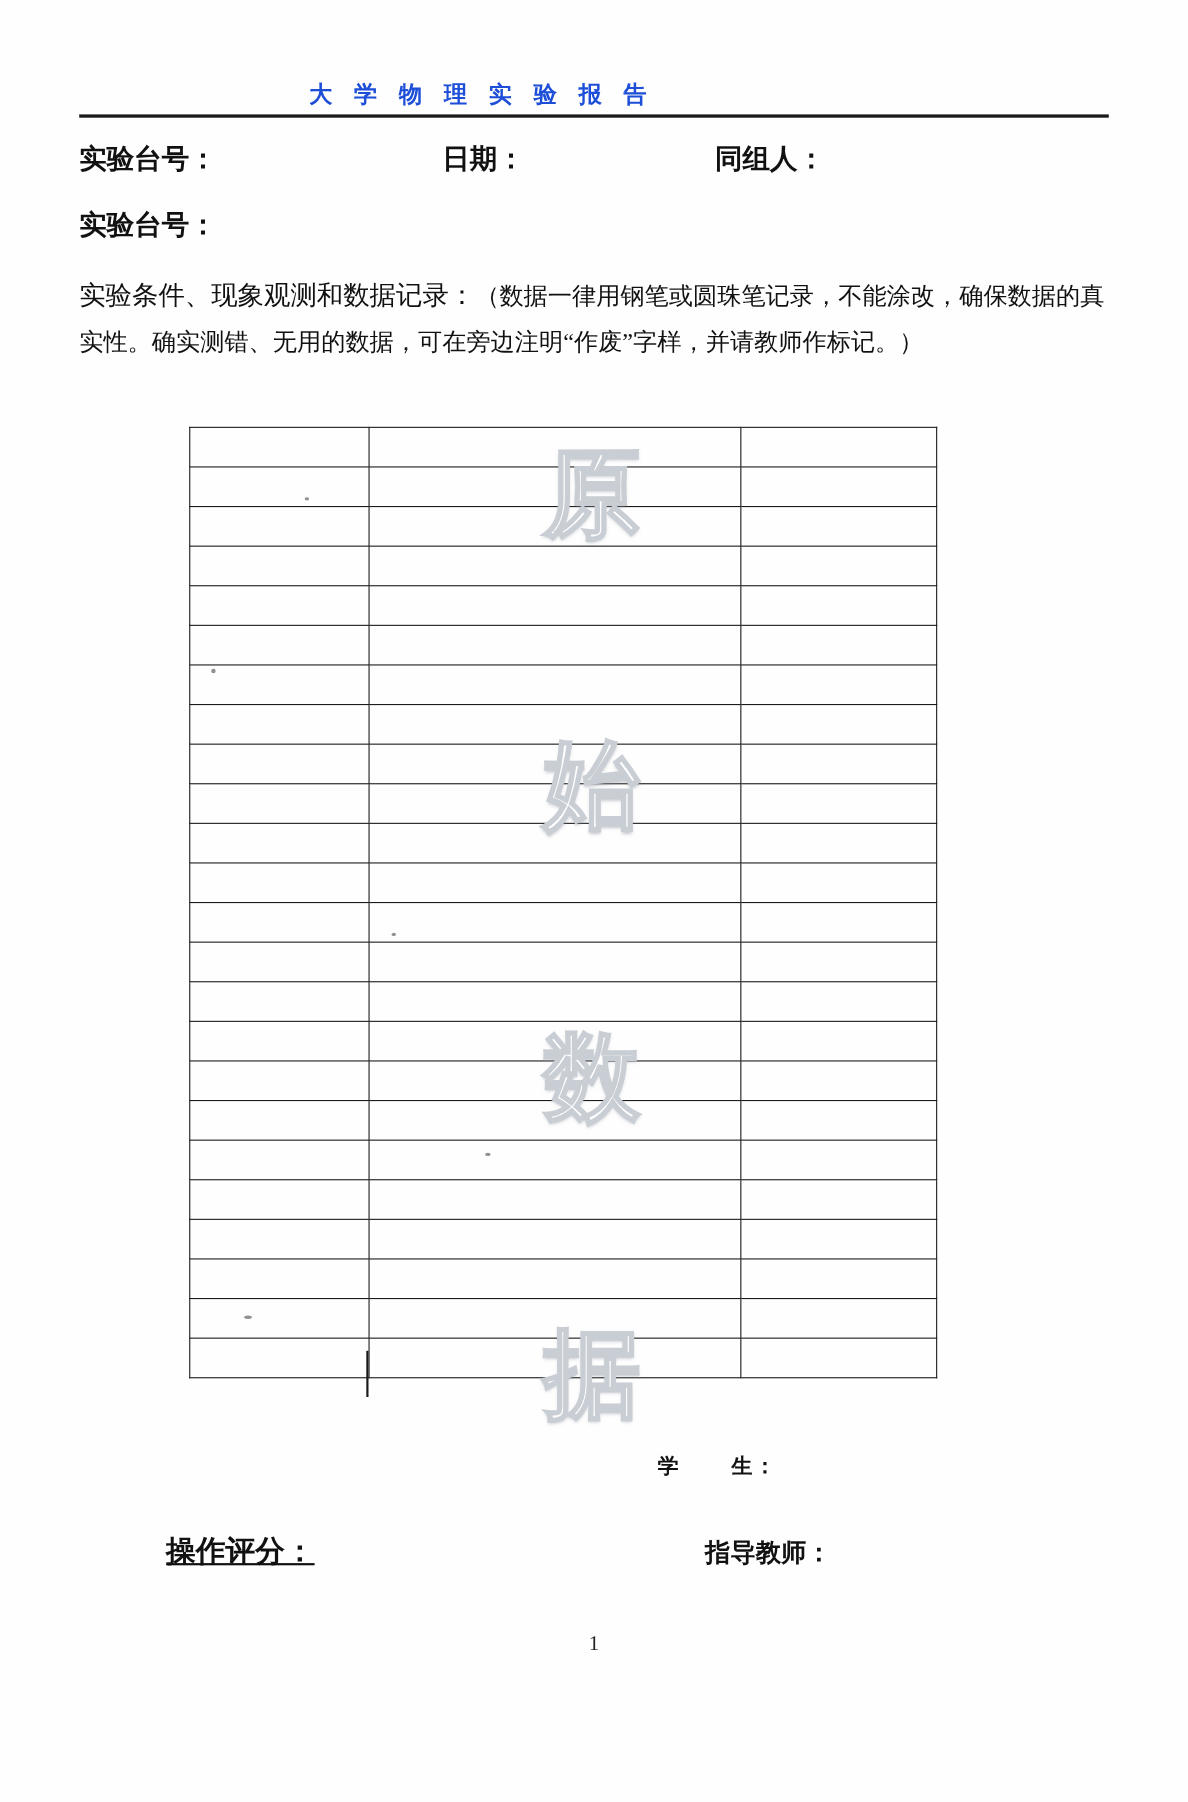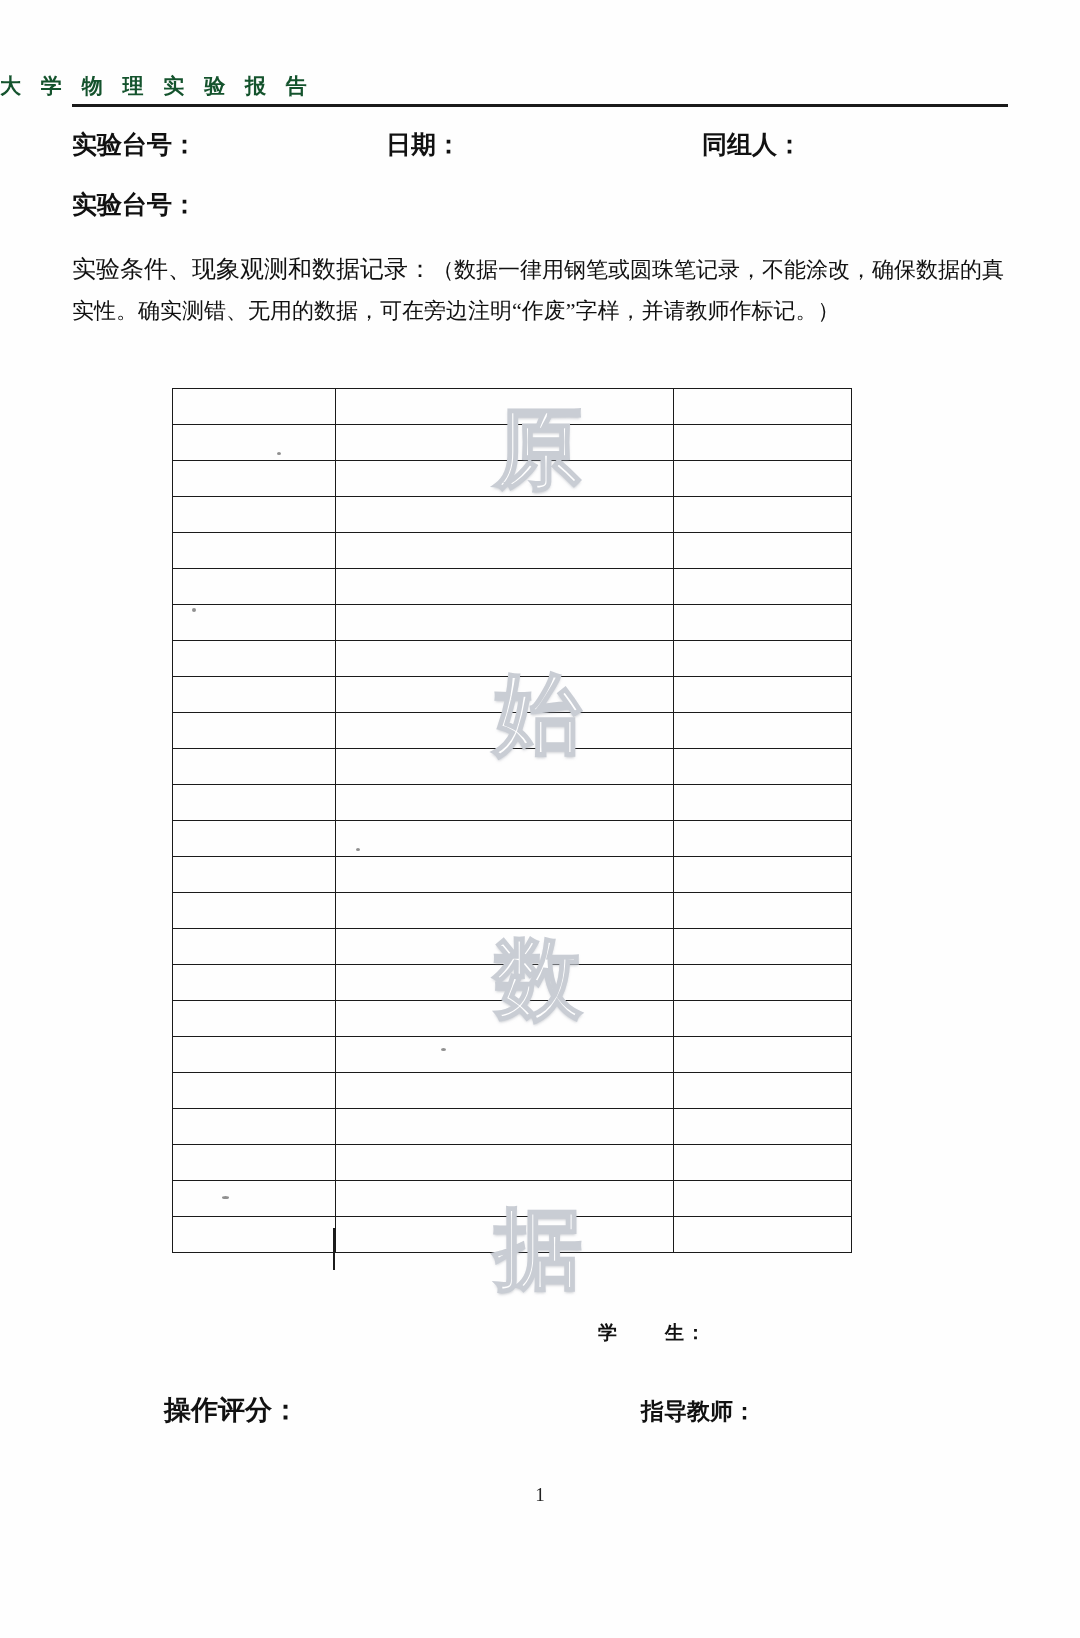--- a/index.html
+++ b/index.html
@@ -18,25 +18,26 @@
     margin: 0 auto;
     background: #fefefe;
     overflow: hidden;
   }
   
   .doc-title {
     position: absolute;
     top: 72px;
     left: 0;
     width: 876px;
+    text-align: center;
     font-family: "Liberation Sans", "DejaVu Sans", sans-serif;
     font-weight: bold;
     font-size: 21px;
     letter-spacing: 7px;
-    color: #14532d;
+    color: #1d4ed8;
   }
   .header-rule {
     position: absolute;
     top: 104px;
     left: 72px;
     width: 936px;
     height: 3px;
     background: #1a1a1a;
   }
   
@@ -44,22 +45,22 @@
     position: absolute;
     left: 72px;
     width: 936px;
     font-family: "Liberation Sans", "DejaVu Sans", sans-serif;
     font-weight: bold;
     font-size: 25px;
     color: #111;
   }
   .row-1 { top: 128px; }
   .fl-1 { position: absolute; left: 0px; text-align: center; }
-  .fl-2 { position: absolute; left: 314px; }
-  .fl-3 { position: absolute; left: 630px; }
+  .fl-2 { position: absolute; left: 330px; }
+  .fl-3 { position: absolute; left: 578px; }
 
   .row-2 { top: 188px; }
 
   .para {
     position: absolute;
     left: 72px;
     top: 248px;
     width: 940px;
     font-size: 24px;
     line-height: 41px;
@@ -139,24 +140,25 @@
     left: 598px;
     font-family: "Liberation Sans", "DejaVu Sans", sans-serif;
     font-weight: bold;
     font-size: 19px;
     letter-spacing: 2px;
   }
   .sign-student .sp { display: inline-block; width: 46px; }
   .score-label {
     position: absolute;
     top: 1392px;
-    left: 164px;
+    left: 151px;
     font-family: "Liberation Sans", "DejaVu Sans", sans-serif;
     font-weight: bold;
     font-size: 27px;
+    text-decoration: underline;
   }
   .sign-teacher {
     position: absolute;
     top: 1396px;
     left: 600px;
     font-family: "Liberation Sans", "DejaVu Sans", sans-serif;
     font-weight: bold;
     font-size: 23px;
     margin-left: 41px;
   }

